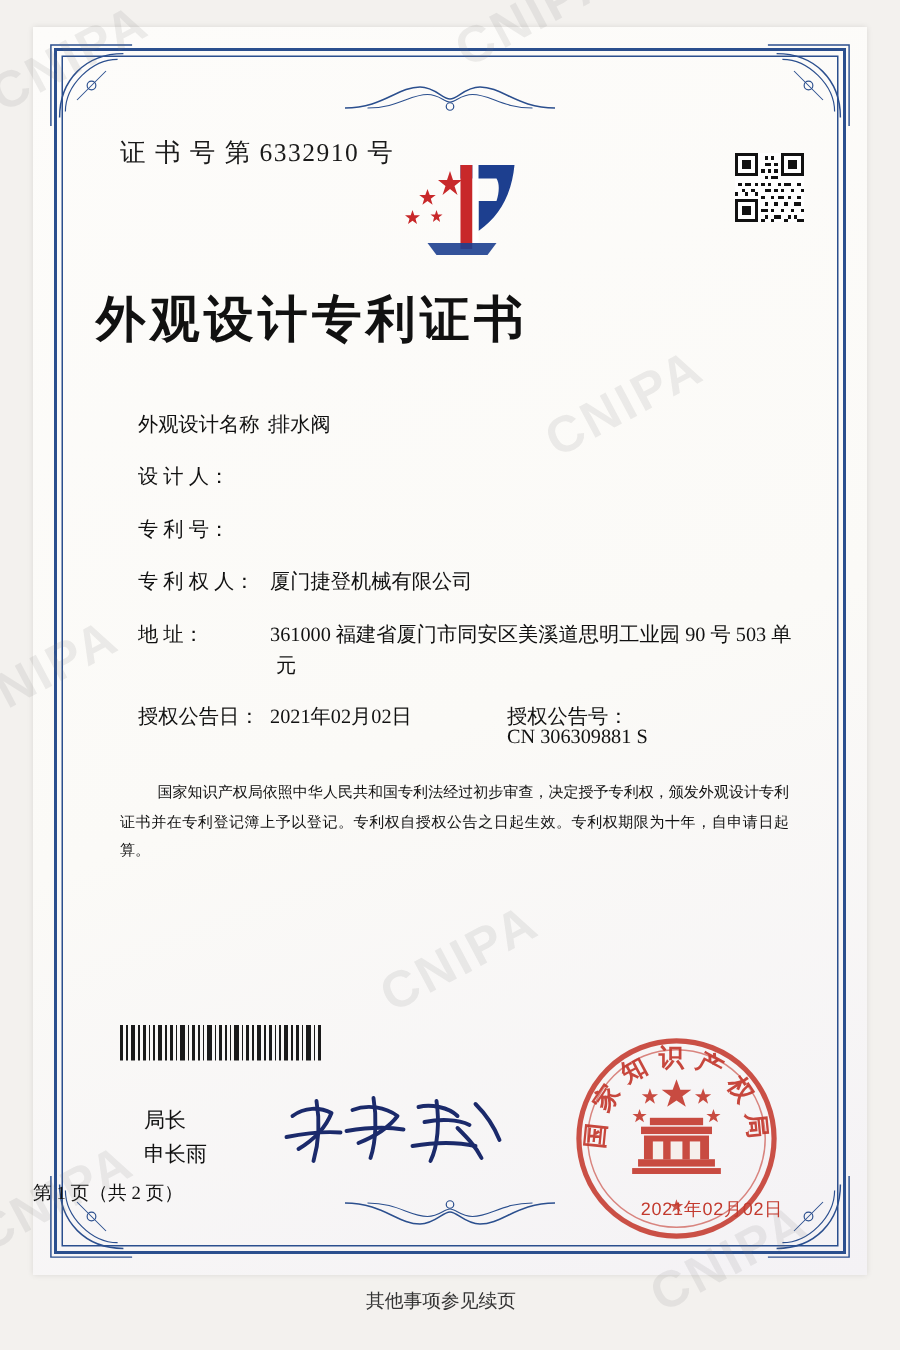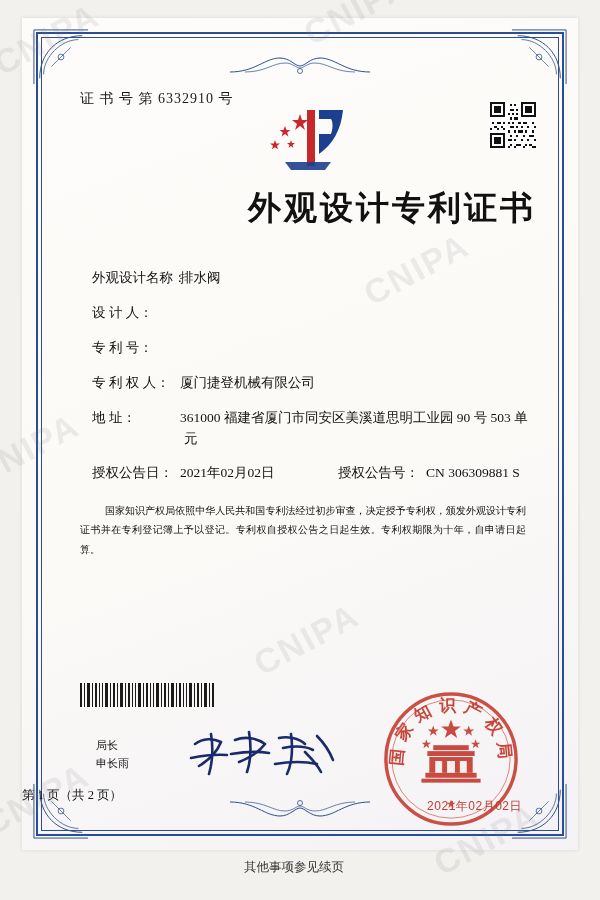--- a/index.html
+++ b/index.html
@@ -69,35 +69,35 @@
     position:absolute;left:50%;bottom:30px;transform:translateX(-50%) scaleY(-1);
     color:#2b4f8e;
   }
 
   .content{
     position:absolute;
     left:42px;top:72px;width:472px;
     z-index:3;
   }
   .certno{
-    font-size:14px;
+    font-size:17px;
     color:#1a1a1a;
     letter-spacing:1px;
     margin-left:16px;
   }
   .logo{
     position:absolute;left:50%;top:10px;transform:translateX(-50%);
     width:110px;height:78px;
   }
   .qr{
     position:absolute;right:0;top:12px;
     width:46px;height:46px;
   }
   .title{
-    text-align:right;
+    text-align:left;
     font-size:33px;
     font-weight:bold;
     letter-spacing:3px;
     color:#111;
     margin-top:78px;
     font-family:"Liberation Serif", serif;
   }
   .fields{
     margin-top:40px;
     margin-left:28px;
@@ -112,21 +112,21 @@
   }
   .lab{
     width:88px;
     flex:none;
     letter-spacing:0px;
     white-space:nowrap;
   }
   .val{flex:1;}
   .row2{display:flex;}
   .grant-left{width:246px;display:flex;justify-content:flex-end;}
-  .grant-right{display:flex;}
+  .grant-right{display:flex;flex-direction:column;}
   .addr-second{
     margin-left:92px;
     margin-top:-14px;
     margin-bottom:20px;
     font-size:13.5px;
   }
   .para{
     margin-top:6px;
     margin-left:16px;
     margin-right:10px;
@@ -138,21 +138,21 @@
   }
   .barcode{
     position:absolute;
     left:58px;top:665px;
     width:136px;height:24px;
     z-index:3;
   }
   .sig-block{
     position:absolute;
     left:74px;top:718px;
-    font-size:11px;
+    font-size:14px;
     line-height:1.65;
     color:#111;
     z-index:3;
   }
   .handwriting{
     position:absolute;
     left:165px;top:706px;
     width:160px;height:60px;
     z-index:3;
   }

